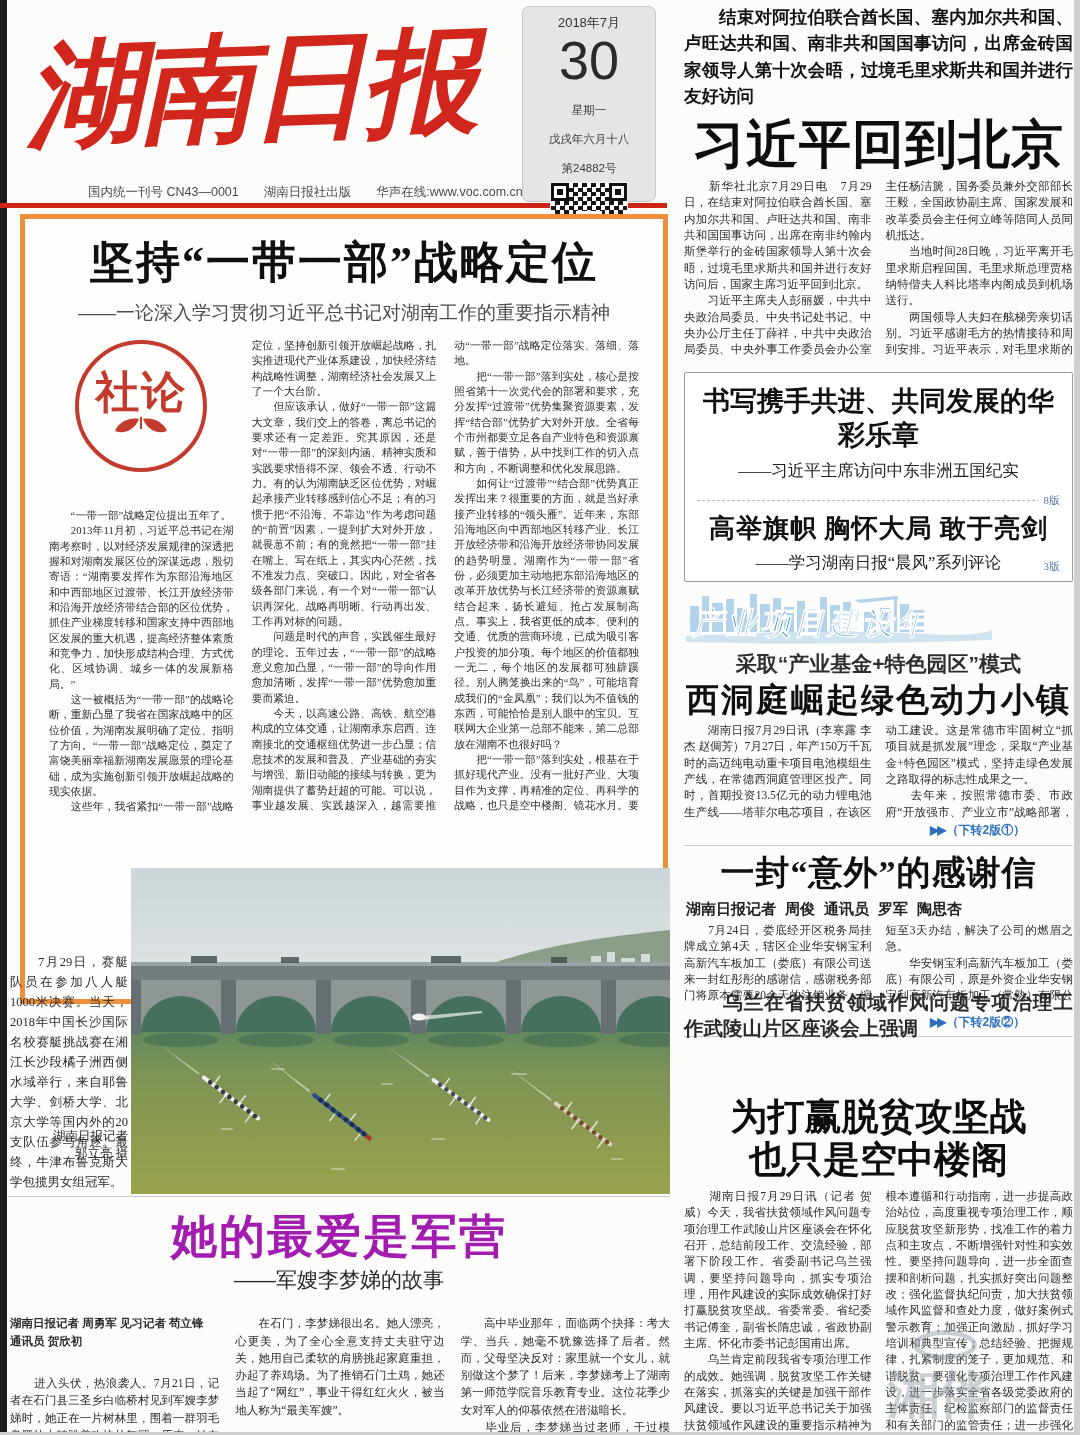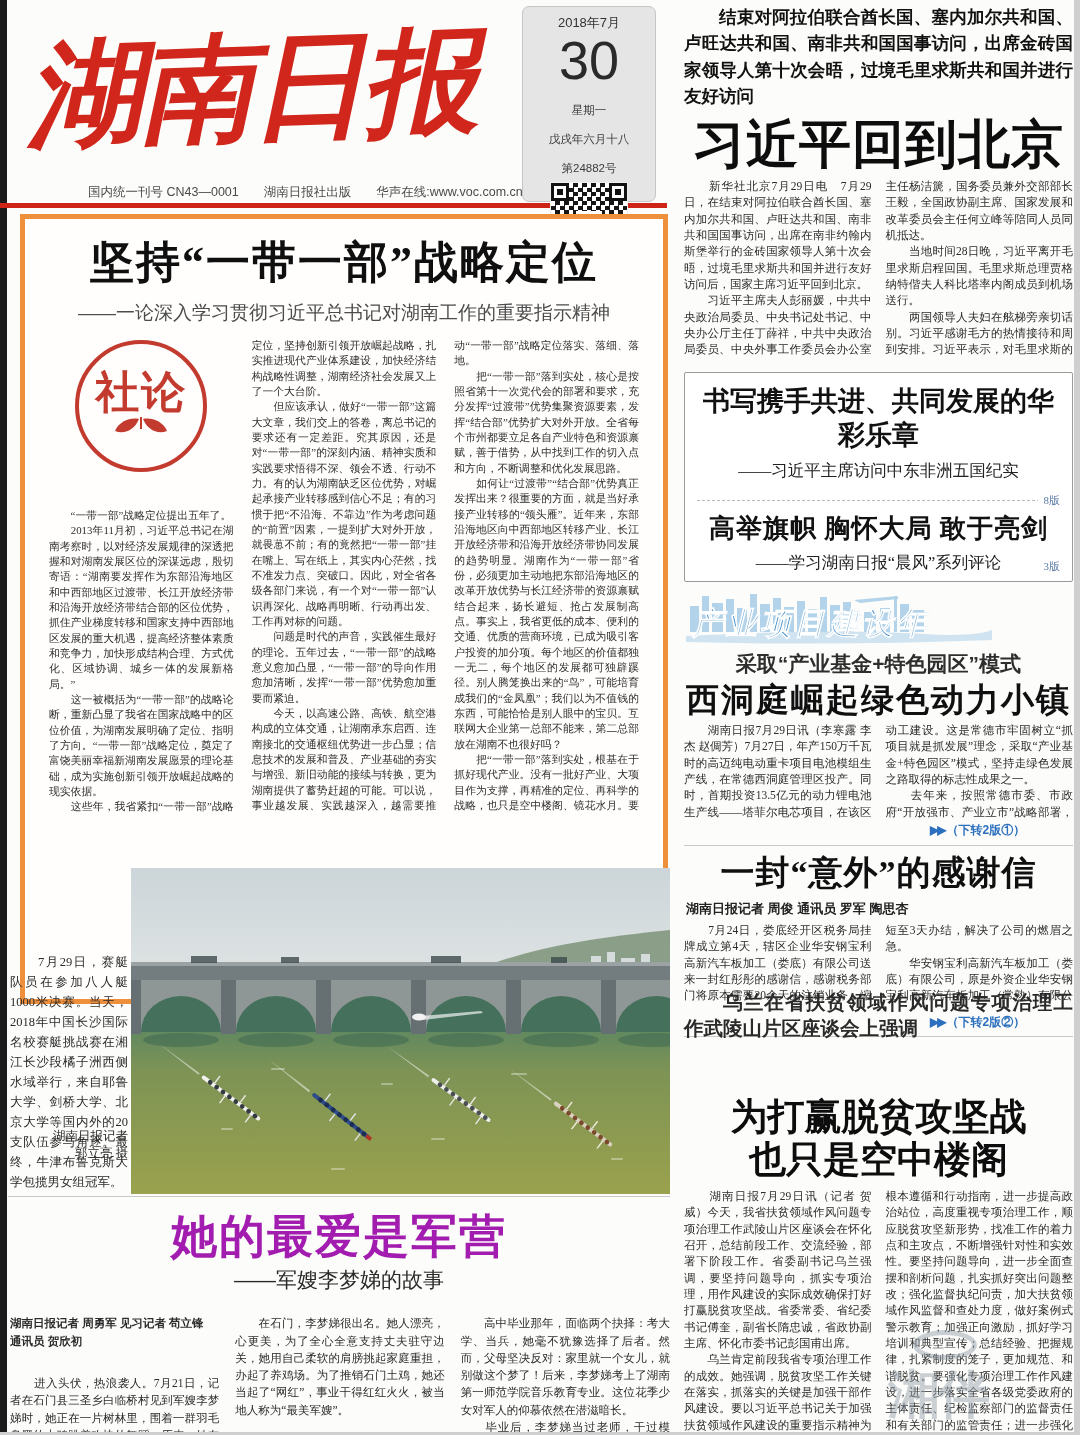--- a/index.html
+++ b/index.html
@@ -64,22 +64,22 @@
   .jump1{left:930px;top:822px;}
   .jump2{left:930px;top:1014px;}
 
   .hr{position:absolute;height:1px;background:#c9c9c9;}
   .hr1{left:684px;top:845px;width:389px;}
   .hr2{left:684px;top:1036px;width:389px;}
   .hr3{left:8px;top:1196px;width:662px;}
 
   .letter-headline{position:absolute;left:684px;top:850px;width:389px;text-align:center;font-size:34px;
         font-weight:bold;letter-spacing:1px;color:#101010;}
-  .letter-byline{position:absolute;left:686px;top:900px;width:389px;font-size:13px;font-weight:bold;
-        color:#222;font-family:Liberation Sans, sans-serif;}
+  .letter-byline{position:absolute;left:686px;top:900px;width:389px;font-size:15px;font-weight:bold;
+        color:#222;font-family:Liberation Mono, monospace;}
   .letter-body{position:absolute;left:684px;top:922px;width:389px;height:90px;overflow:hidden;
         column-count:2;column-gap:14px;}
 
   .wulan-kicker{position:absolute;left:684px;top:989px;width:389px;font-size:19.5px;font-weight:bold;
         line-height:1.35;color:#2a2a2a;text-indent:2em;text-align:justify;
         font-family:"Liberation Sans",sans-serif;}
   .wulan-head{position:absolute;left:684px;top:1096px;width:389px;text-align:center;font-size:37px;
         font-weight:bold;line-height:1.15;color:#0d0d0d;font-family:"Liberation Sans",sans-serif;}
   .wulan-body{position:absolute;left:684px;top:1188px;width:389px;height:247px;overflow:hidden;
         column-count:2;column-gap:14px;}

